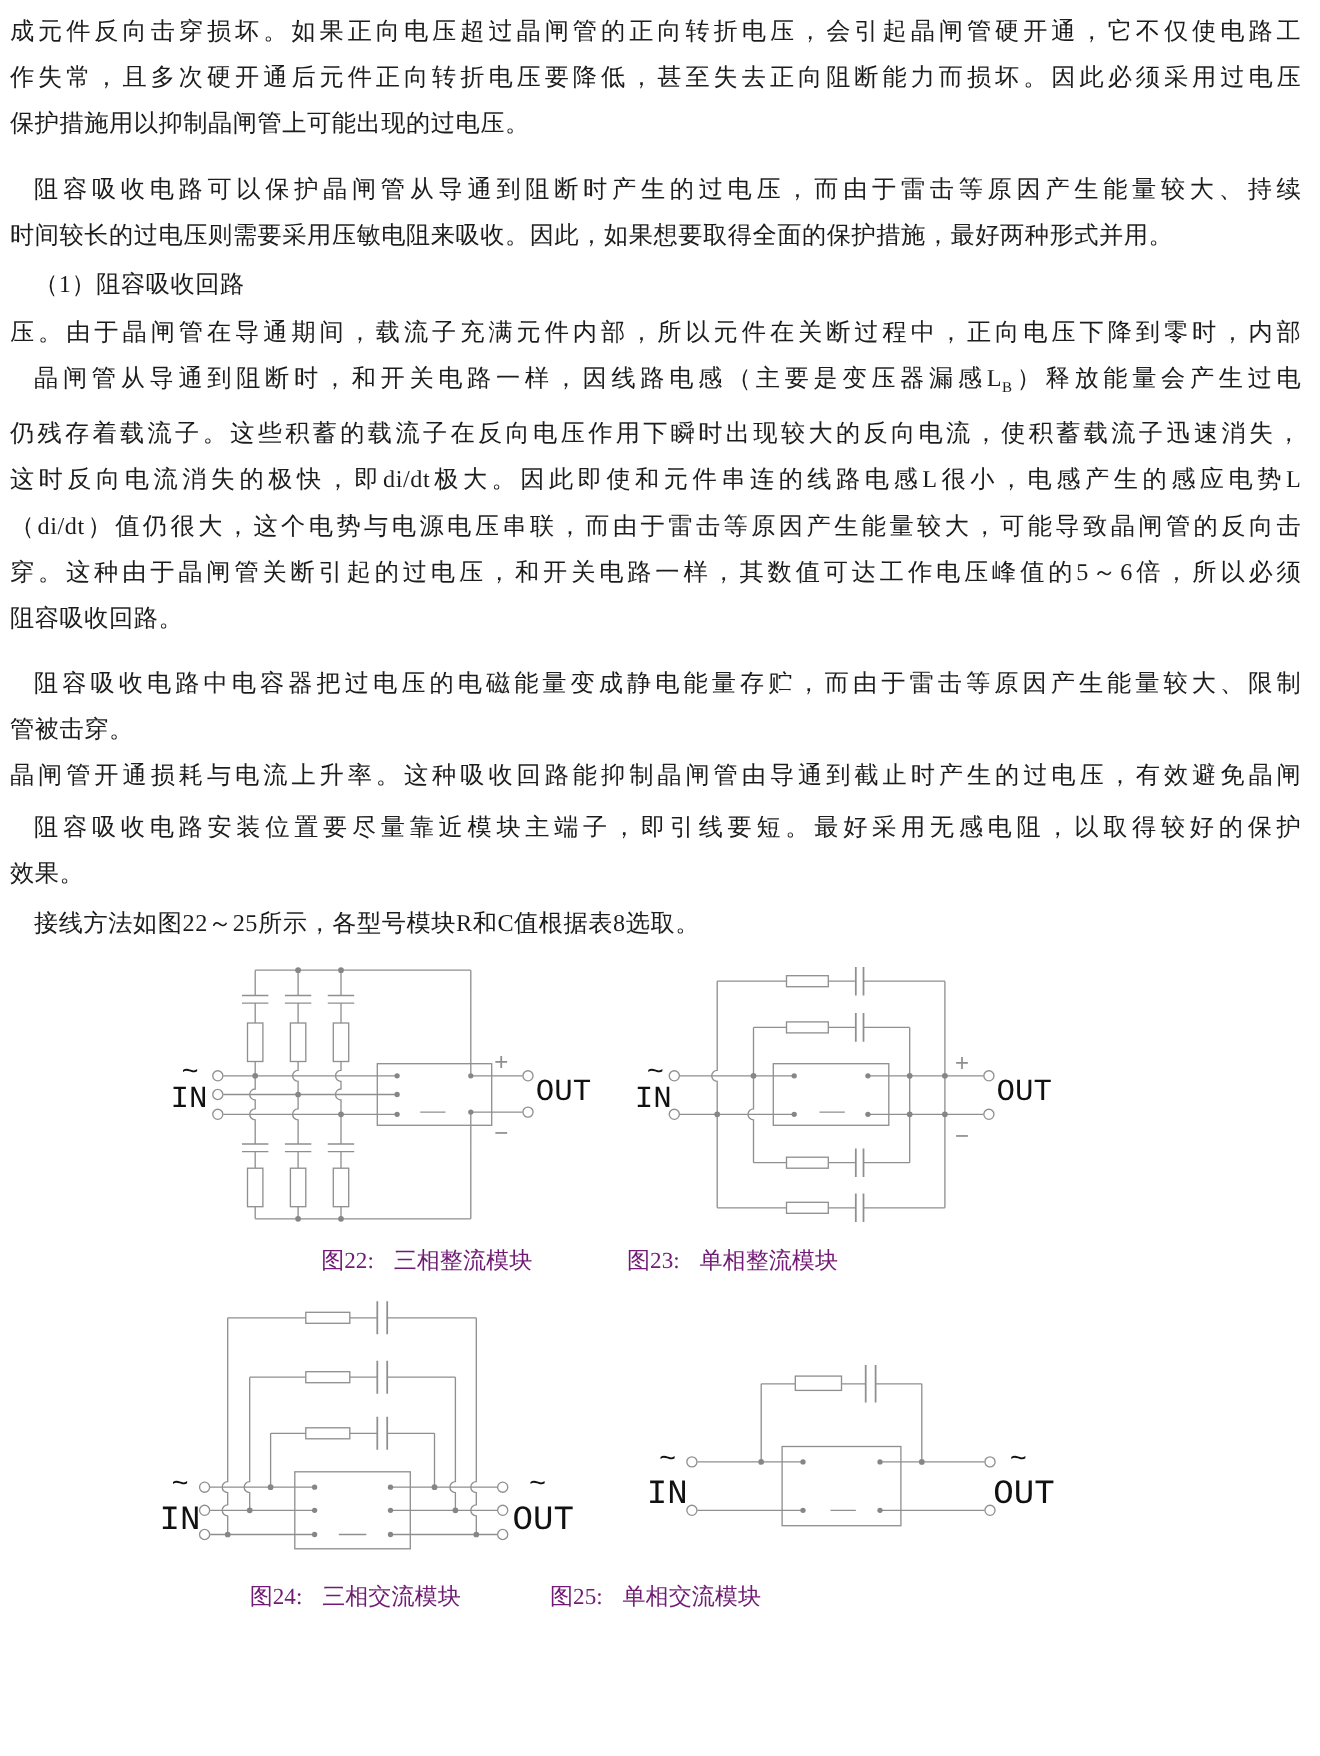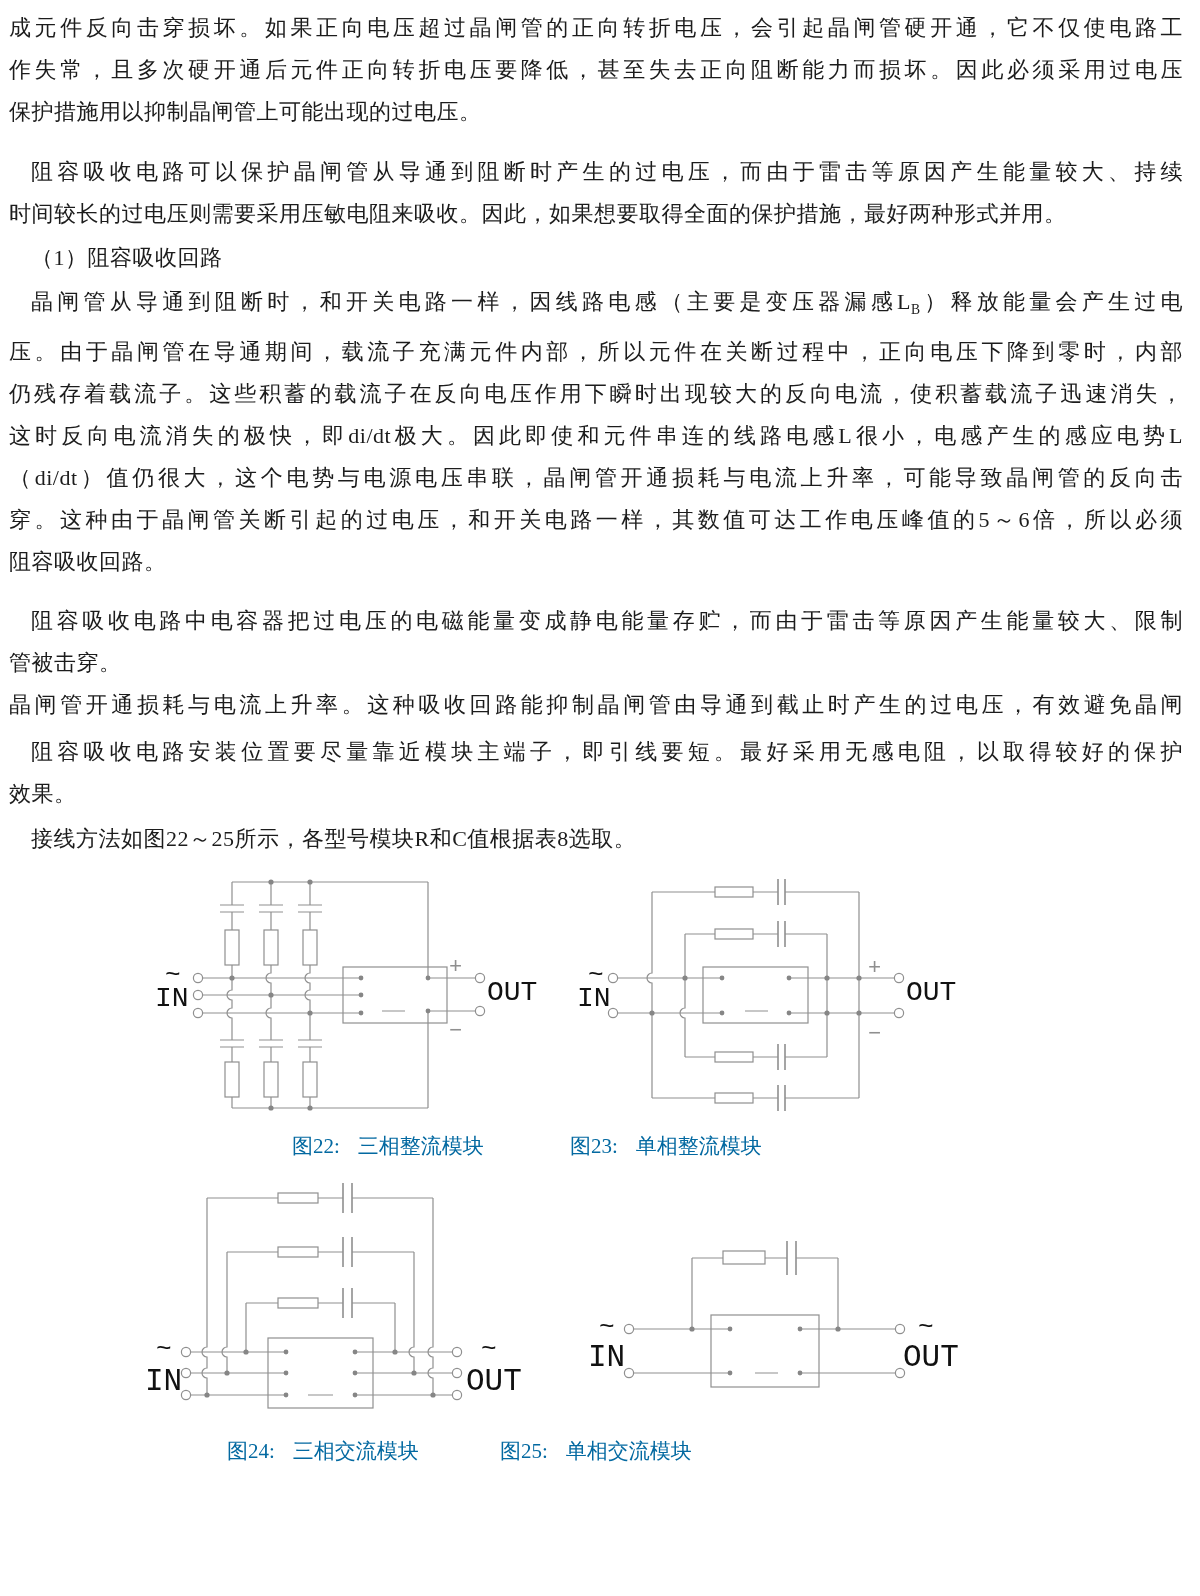--- a/index.html
+++ b/index.html
@@ -18,21 +18,21 @@
   .wire{stroke:#8f8f8f;stroke-width:1.2;fill:none;}
   .cap{stroke:#8f8f8f;stroke-width:1.6;fill:none;}
   .res{stroke:#8f8f8f;stroke-width:1.2;fill:#fff;}
   .mbox{stroke:#8f8f8f;stroke-width:1.2;fill:none;}
   .jdot{fill:#868686;stroke:none;}
   .term{stroke:#8f8f8f;stroke-width:1.2;fill:#fff;}
   .lbl{font-family:"Liberation Mono","DejaVu Sans Mono",monospace;fill:#111;}
   .lbl28{font-size:28px;} .lbl31{font-size:31px;}
   .tld{font-family:"Liberation Mono","DejaVu Sans Mono",monospace;font-size:26px;fill:#111;}
   .pm{font-family:"Liberation Mono","DejaVu Sans Mono",monospace;font-size:22px;fill:#8f8f8f;}
-  .caption{position:absolute;font-size:21px;color:#0369a1;white-space:nowrap;}
+  .caption{position:absolute;font-size:21px;color:#701a75;white-space:nowrap;}
   .caption .pref{margin-right:18px;}
 </style>
 </head>
 <body>
 
 <div class="page">
 
   <div class="body-text">
     <div class="para">
       <div class="tline">成元件反向击穿损坏。如果正向电压超过晶闸管的正向转折电压，会引起晶闸管硬开通，它不仅使电路工</div>
@@ -40,25 +40,25 @@
       <div class="tline pend">保护措施用以抑制晶闸管上可能出现的过电压。</div>
     </div>
     <div class="para m18">
       <div class="tline ind">阻容吸收电路可以保护晶闸管从导通到阻断时产生的过电压，而由于雷击等原因产生能量较大、持续</div>
       <div class="tline pend">时间较长的过电压则需要采用压敏电阻来吸收。因此，如果想要取得全面的保护措施，最好两种形式并用。</div>
     </div>
     <div class="para m2">
       <div class="tline ind pend">（1）阻容吸收回路</div>
     </div>
     <div class="para m2">
+      <div class="tline">压。由于晶闸管在导通期间，载流子充满元件内部，所以元件在关断过程中，正向电压下降到零时，内部</div>
       <div class="tline ind"><span>晶闸管从导通到阻断时，和开关电路一样，因线路电感（主要是变压器漏感</span><span>L</span><sub>B</sub><span>）释放能量会产生过电</span></div>
-      <div class="tline">压。由于晶闸管在导通期间，载流子充满元件内部，所以元件在关断过程中，正向电压下降到零时，内部</div>
       <div class="tline">仍残存着载流子。这些积蓄的载流子在反向电压作用下瞬时出现较大的反向电流，使积蓄载流子迅速消失，</div>
       <div class="tline">这时反向电流消失的极快，即di/dt极大。因此即使和元件串连的线路电感L很小，电感产生的感应电势L</div>
-      <div class="tline">（di/dt）值仍很大，这个电势与电源电压串联，晶闸管开通损耗与电流上升率，可能导致晶闸管的反向击</div>
+      <div class="tline">（di/dt）值仍很大，这个电势与电源电压串联，而由于雷击等原因产生能量较大，可能导致晶闸管的反向击</div>
       <div class="tline">穿。这种由于晶闸管关断引起的过电压，和开关电路一样，其数值可达工作电压峰值的5～6倍，所以必须</div>
       <div class="tline pend">阻容吸收回路。</div>
     </div>
     <div class="para m17">
       <div class="tline ind">阻容吸收电路中电容器把过电压的电磁能量变成静电能量存贮，而由于雷击等原因产生能量较大、限制</div>
       <div class="tline pend">管被击穿。</div>
       <div class="tline">晶闸管开通损耗与电流上升率。这种吸收回路能抑制晶闸管由导通到截止时产生的过电压，有效避免晶闸</div>
     </div>
     <div class="para m5">
       <div class="tline ind">阻容吸收电路安装位置要尽量靠近模块主端子，即引线要短。最好采用无感电阻，以取得较好的保护</div>

